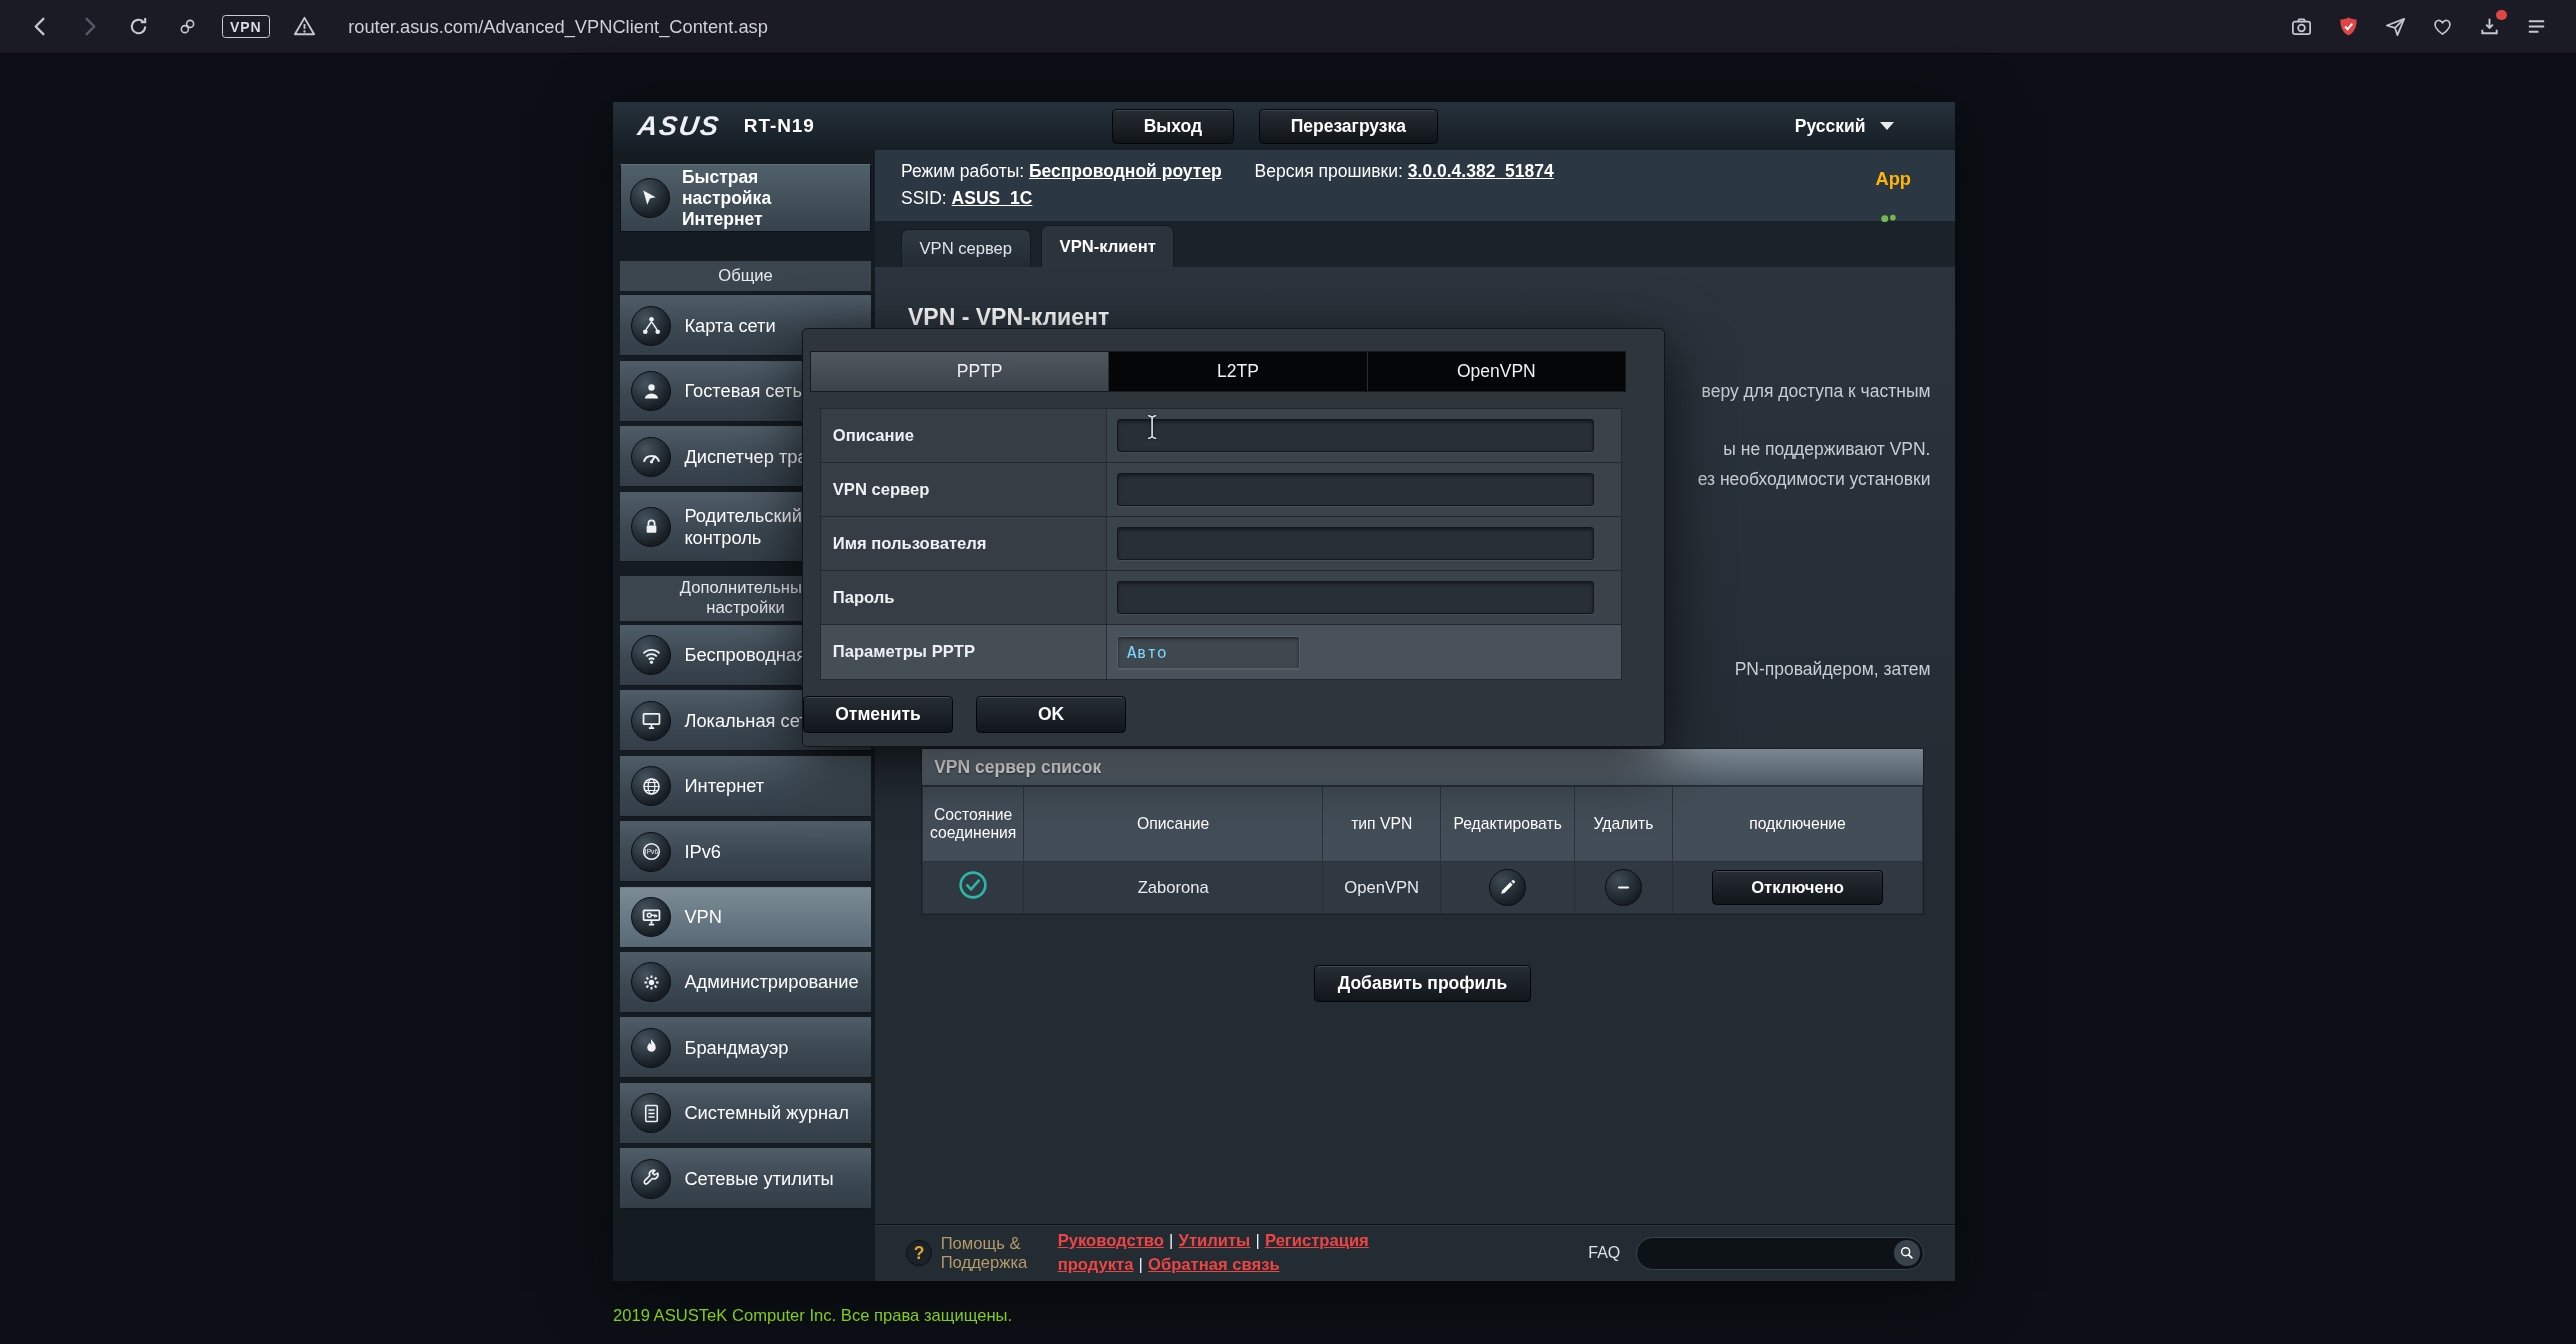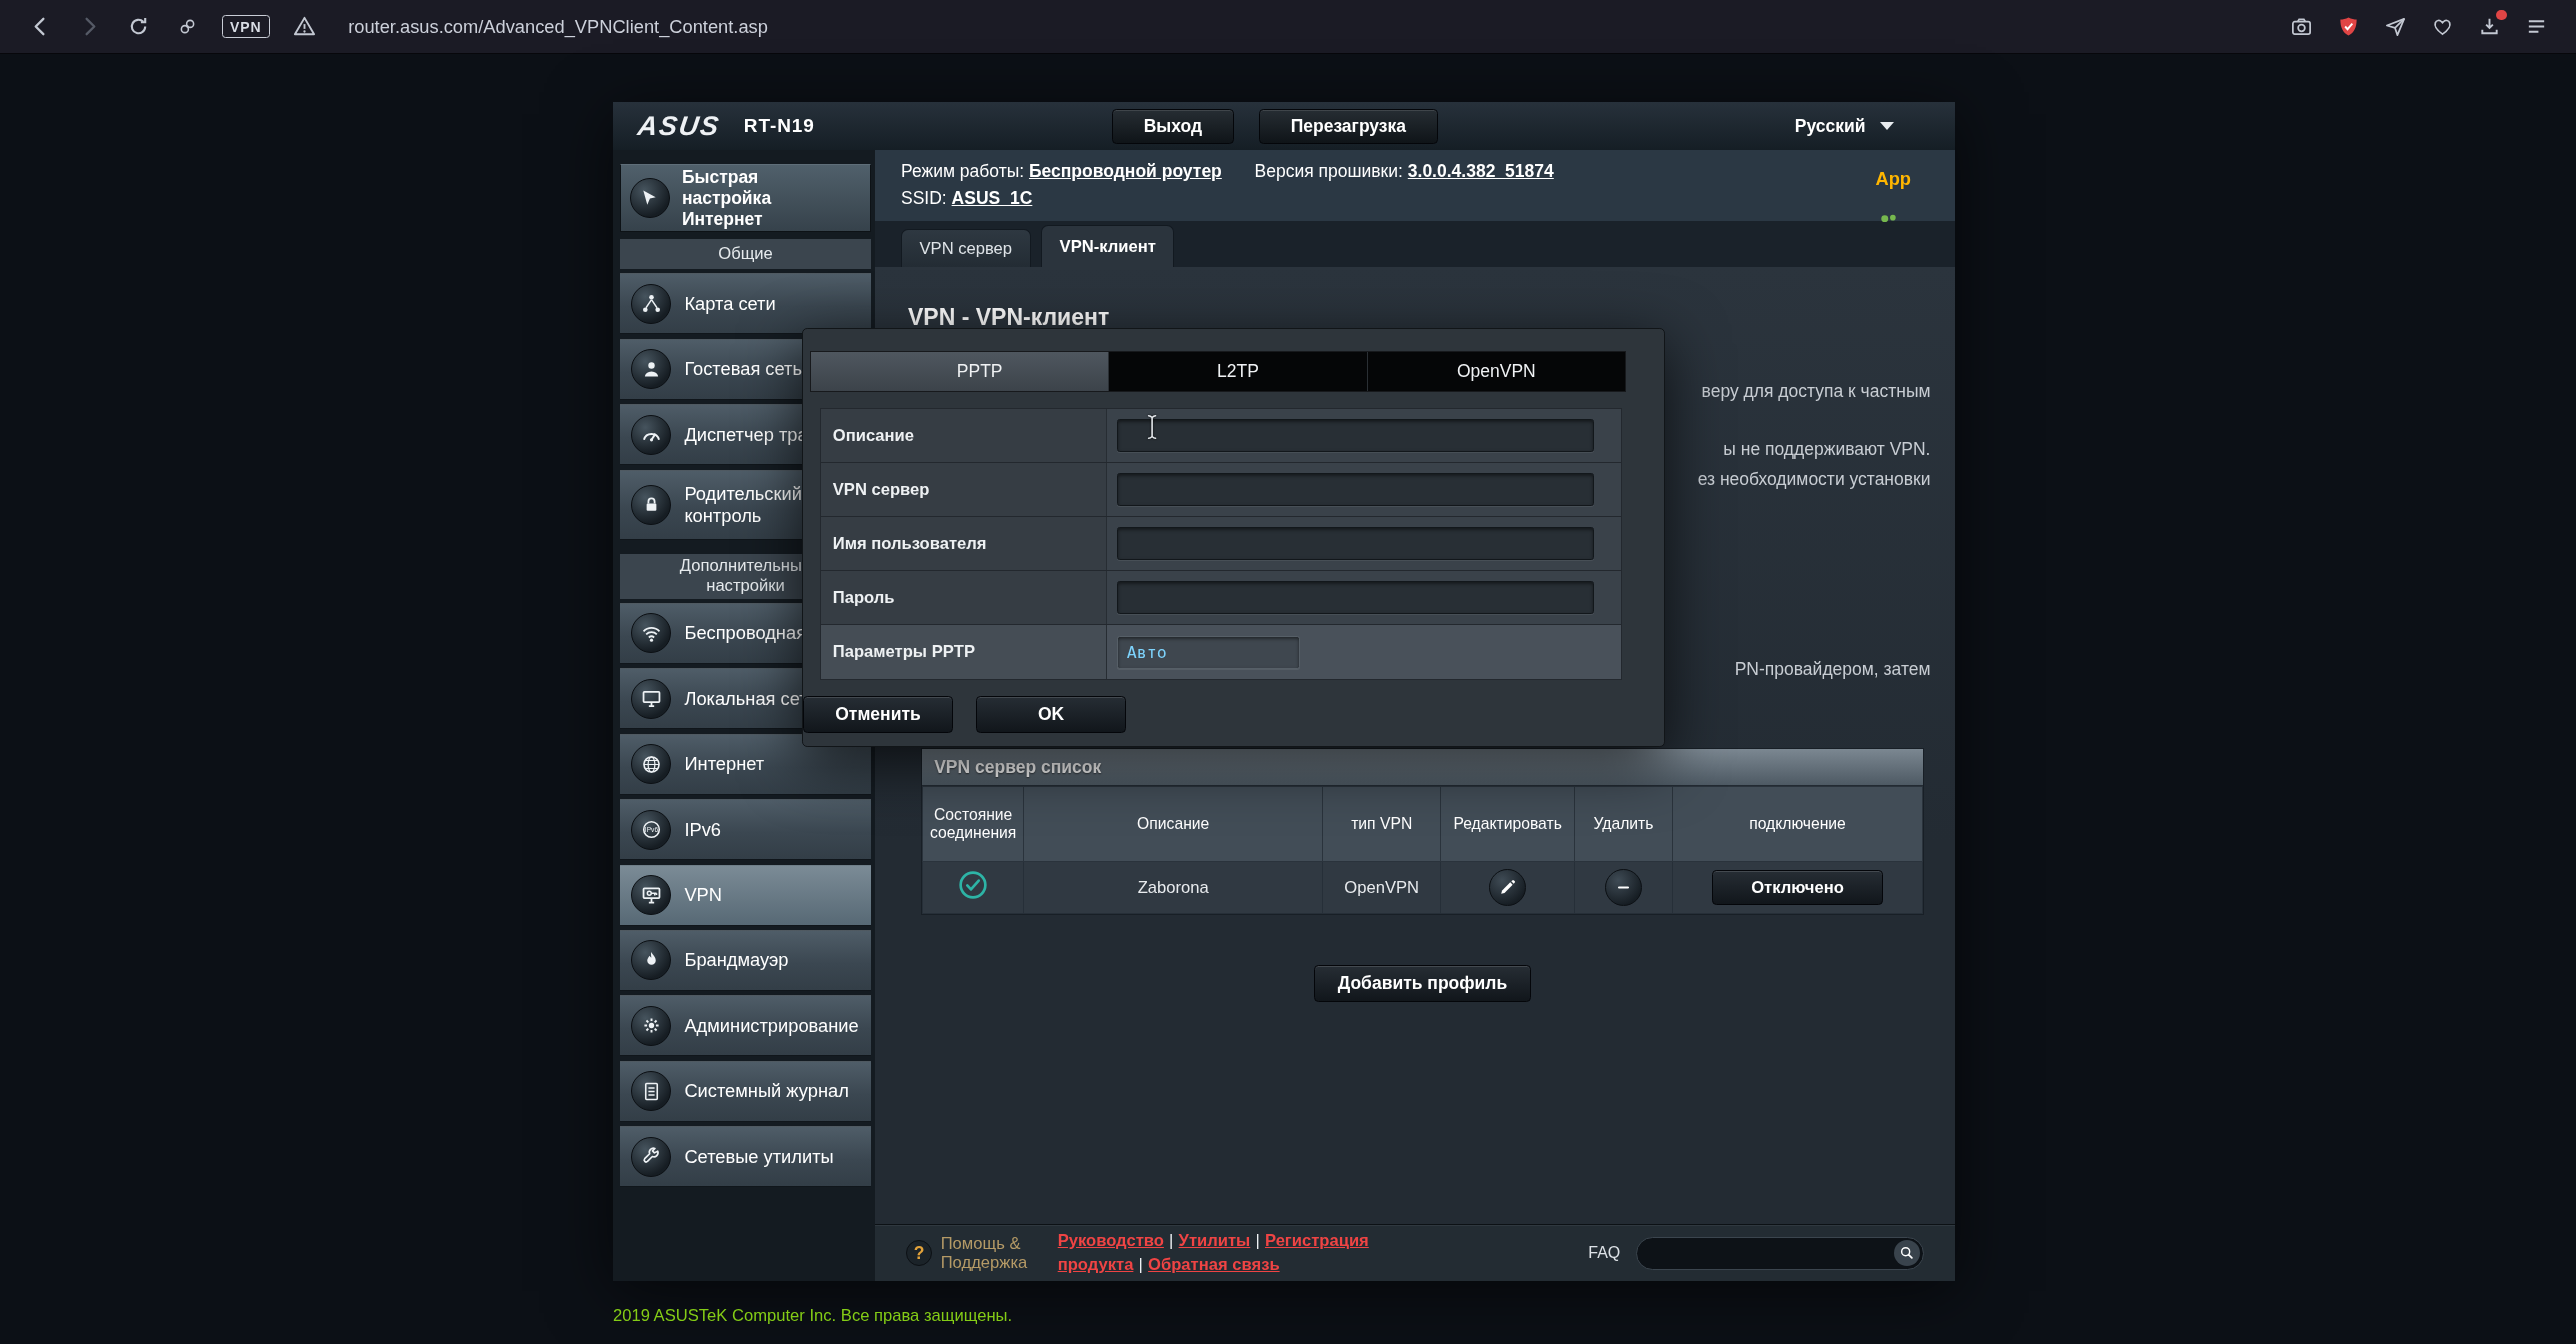--- a/index.html
+++ b/index.html
@@ -43,21 +43,21 @@
 
   
   .panel-body { display:flex; height:1131px; }
 
   
   .sidebar { width:262px; background:#141b21; padding:14px 0 0 7px; flex:none; }
   .qsetup { width:251px; height:68px; display:flex; align-items:center; gap:12.2px; padding:0 8.7px;
             background:linear-gradient(180deg,#50606b,#36424b); border:0.9px solid #0d1216;
             border-top-color:#5f6e79; cursor:pointer; }
   .qs-label { font-size:17.5px; font-weight:bold; color:#fff; line-height:1.2; width:148px; }
-  .section-hd { width:251px; margin-top:7px; height:30px; background:#3b454e; color:#e6eaed;
+  .section-hd { width:251px; margin-top:29px; height:30px; background:#3b454e; color:#e6eaed;
                 font-size:16.6px; display:flex; align-items:center; justify-content:center; text-align:center; }
   .section-hd.two { height:45px; margin-top:14px; line-height:1.2; padding:0 30px; }
   .side-item { width:251px; margin-top:4.4px; height:61px; display:flex; align-items:center; gap:13px;
                padding-left:11.4px; background:linear-gradient(180deg,#4f5d68 0%,#3b4751 55%,#333e47 100%);
                border-top:0.9px solid rgba(255,255,255,.14); border-bottom:0.9px solid #10161b;
                overflow:hidden; white-space:nowrap; cursor:pointer; }
   .side-item.tall { height:70px; white-space:normal; }
   .side-item.tall .side-label { width:131px; line-height:1.2; }
   .side-item.active { background:linear-gradient(180deg,#7b8b96,#576975); }
   .side-label { font-size:18.3px; color:#fff; }
@@ -357,33 +357,33 @@
                   <circle cx="10.5" cy="10.5" r="2.2" fill="none" stroke="currentColor" stroke-width="1.7"></circle>
                   <path d="M12.7 10.5 h6 M16.7 10.5 v2.4 M18.7 10.5 v2" stroke="currentColor" stroke-width="1.7"></path>
                   <path d="M10 21 h6 M13 16 v5" stroke="currentColor" stroke-width="2"></path>
                 </svg>
             </span>
             <span class="side-label">VPN</span>
           </div>
           <div class="side-item">
             <span class="side-ico">
               <svg viewBox="0 0 26 26" width="23" height="23">
-                  <path d="M13 3.5 c.8 3 4.8 5 4.8 9.6 a4.8 4.8 0 0 1-9.6 0 c0-2.6 1.6-3.8 2.7-5.6 c.5 1 .9 1.6 2 2.2 c-.3-2 -.9-4.2 .1-6.2 Z" fill="currentColor"></path>
-                </svg>
-            </span>
-            <span class="side-label">Брандмауэр</span>
-          </div>
-          <div class="side-item">
-            <span class="side-ico">
-              <svg viewBox="0 0 26 26" width="23" height="23">
                   <circle cx="13" cy="13" r="3" fill="currentColor"></circle>
                   <path d="M13 5v3M13 18v3M5 13h3M18 13h3M7.3 7.3l2.1 2.1M16.6 16.6l2.1 2.1M18.7 7.3l-2.1 2.1M9.4 16.6l-2.1 2.1" stroke="currentColor" stroke-width="2.2"></path>
                 </svg>
             </span>
             <span class="side-label">Администрирование</span>
+          </div>
+          <div class="side-item">
+            <span class="side-ico">
+              <svg viewBox="0 0 26 26" width="23" height="23">
+                  <path d="M13 3.5 c.8 3 4.8 5 4.8 9.6 a4.8 4.8 0 0 1-9.6 0 c0-2.6 1.6-3.8 2.7-5.6 c.5 1 .9 1.6 2 2.2 c-.3-2 -.9-4.2 .1-6.2 Z" fill="currentColor"></path>
+                </svg>
+            </span>
+            <span class="side-label">Брандмауэр</span>
           </div>
           <div class="side-item">
             <span class="side-ico">
               <svg viewBox="0 0 26 26" width="23" height="23">
                   <rect x="6.5" y="4" width="13" height="18" rx="1" fill="none" stroke="currentColor" stroke-width="1.8"></rect>
                   <path d="M9.5 9 h7 M9.5 13 h7 M9.5 17 h7" stroke="currentColor" stroke-width="1.8"></path>
                 </svg>
             </span>
             <span class="side-label">Системный журнал</span>
           </div>

